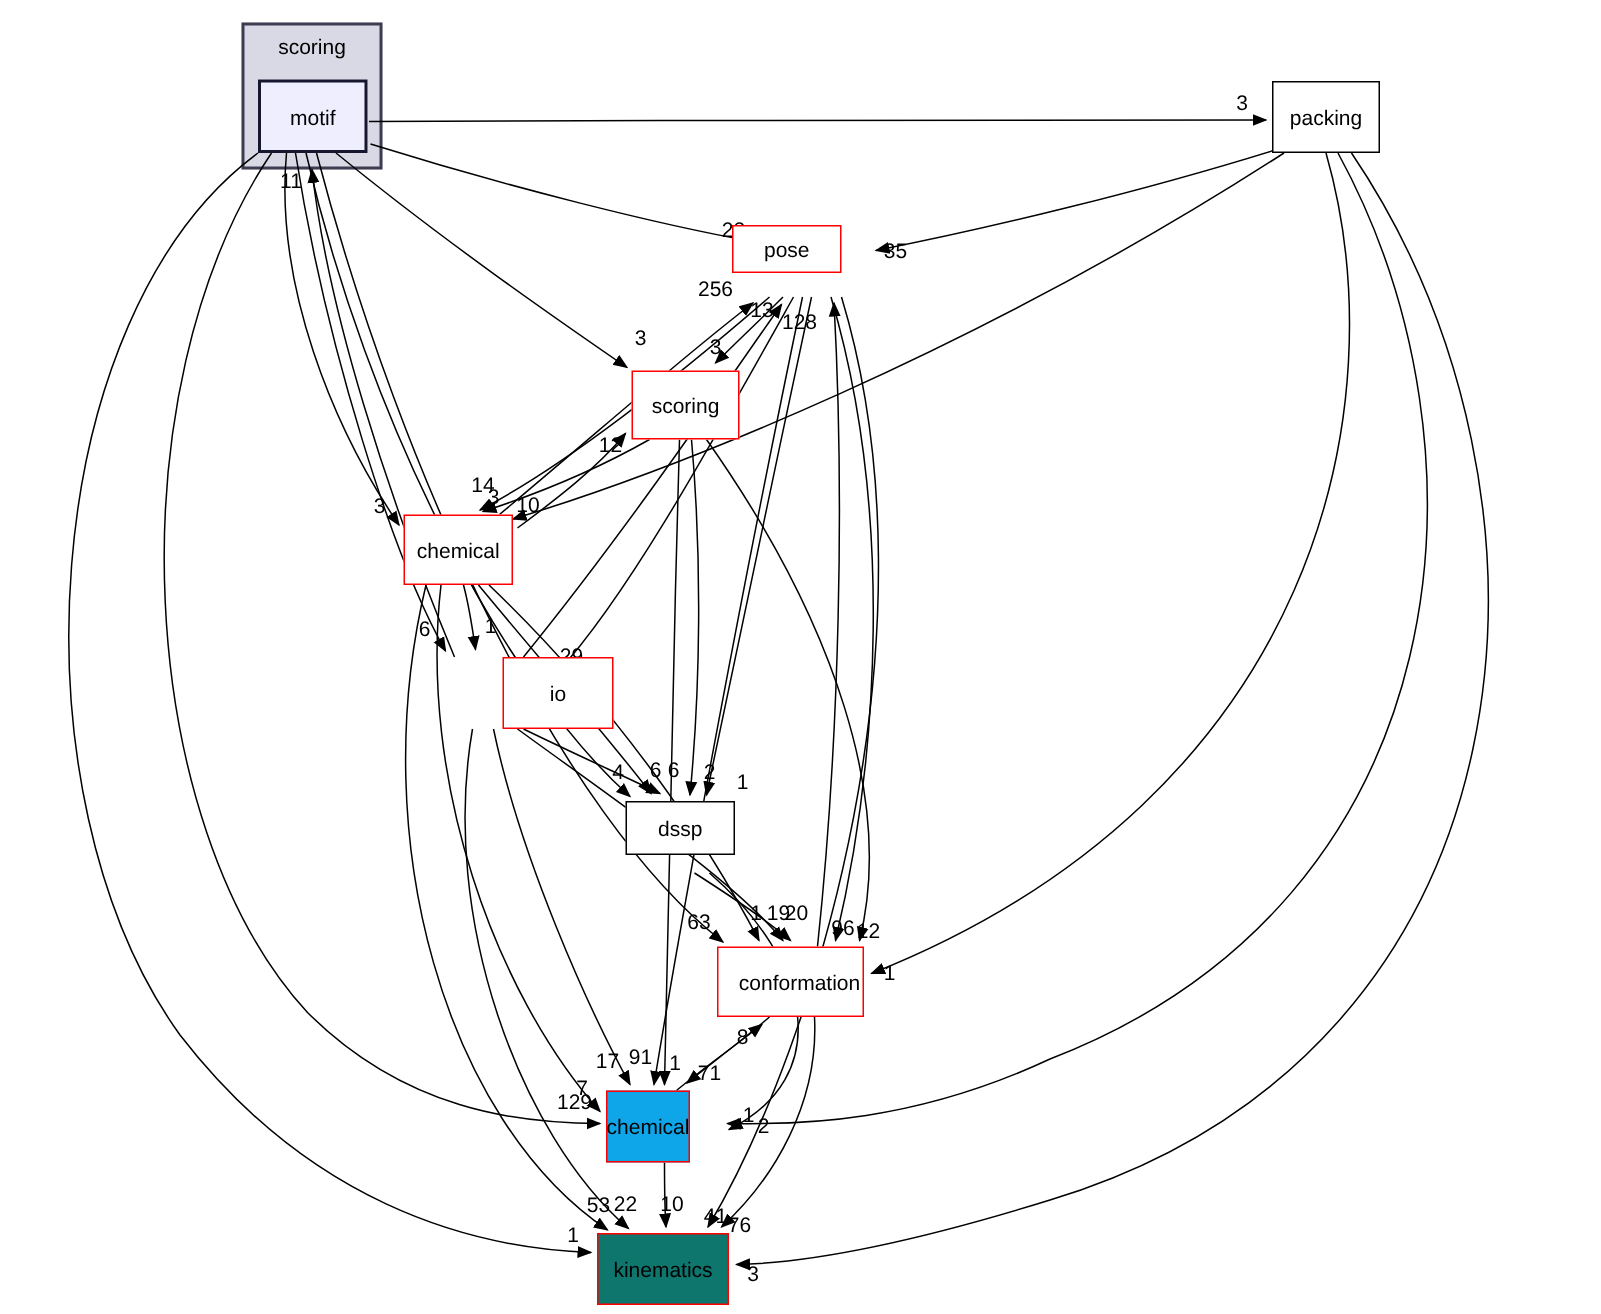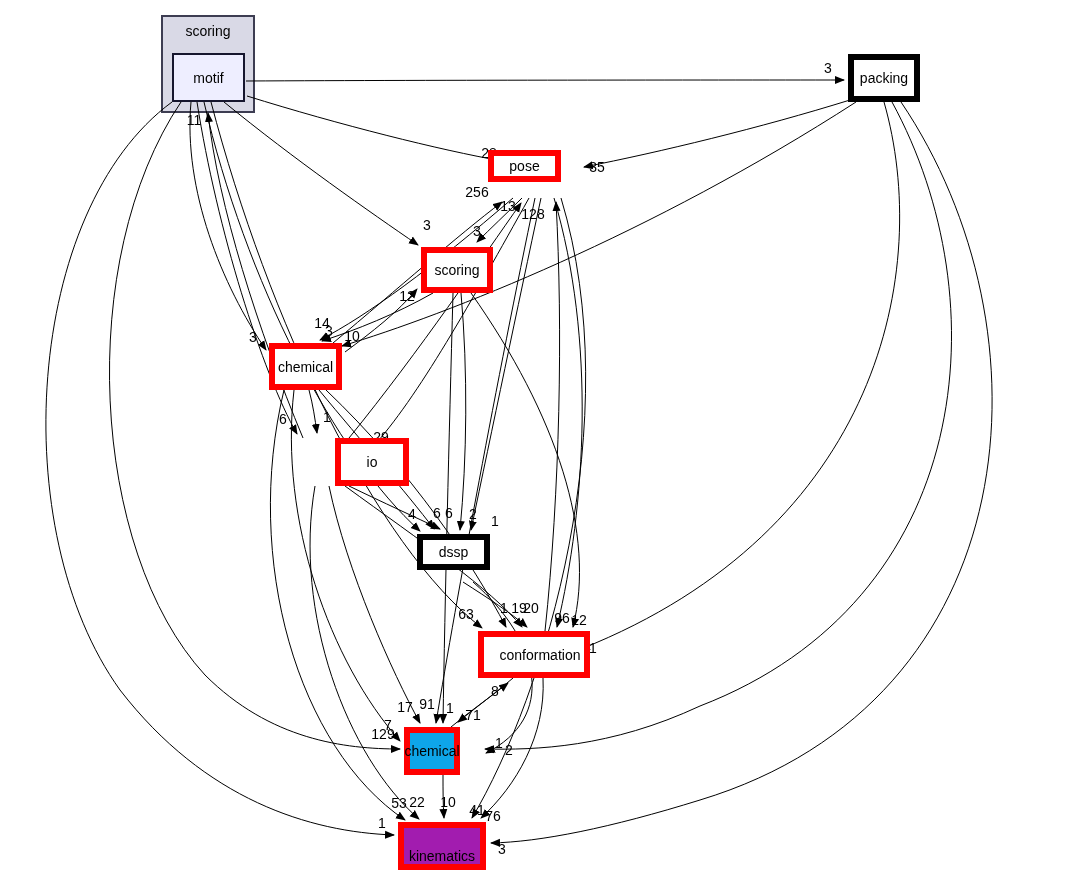--- a/index.html
+++ b/index.html
@@ -18,21 +18,21 @@
   }
   #cluster{
     position:absolute;border:2px solid #3d3d52;
     box-sizing:border-box;text-align:center;
   }
   #cluster-label{
     display:block;margin-top:6px;font-size:14px;color:#000000;
   }
   .node{
     position:absolute;box-sizing:border-box;
-    border:6px solid #eab308;background:#ffffff;
+    border:1px solid #eab308;background:#ffffff;
     display:flex;align-items:center;justify-content:center;
     font-size:14px;color:#000000;cursor:pointer;
   }
   .node span{pointer-events:none;}
 </style>
 </head>
 <body>
 
 <div id="canvas">
 
@@ -153,24 +153,24 @@
       </div>
       <div class="node" style="left: 269px; top: 343px; width: 73px; height: 47px; background: rgb(255, 255, 255); border-color: rgb(255, 0, 0);">
         <span>chemical</span>
       </div>
       <div class="node" style="left: 292px; top: 438px; width: 74px; height: 48px; background: rgb(255, 255, 255); border-color: rgb(255, 0, 0); margin-left: 43px;">
         <span>io</span>
       </div>
       <div class="node" style="left: 417px; top: 534px; width: 73px; height: 36px; background: rgb(255, 255, 255); border-color: rgb(0, 0, 0);">
         <span>dssp</span>
       </div>
-      <div class="node" style="left: 478px; top: 631px; width: 112px; height: 47px; background: rgb(255, 255, 255); border-color: rgb(255, 0, 0); padding-left: 12px;">
+      <div class="node" style="left: 478px; top: 631px; width: 98px; height: 47px; background: rgb(255, 255, 255); border-color: rgb(255, 0, 0); padding-left: 12px;">
         <span>conformation</span>
       </div>
       <div class="node" style="left: 404px; top: 727px; width: 56px; height: 48px; background: #0ea5e9; border-color: rgb(255, 0, 0);">
         <span>chemical</span>
       </div>
-      <div class="node" style="left: 398px; top: 822px; width: 88px; height: 48px; background: #a21caf; border-color: rgb(255, 0, 0); align-items: flex-end;">
+      <div class="node" style="left: 398px; top: 822px; width: 88px; height: 48px; background: #0f766e; border-color: rgb(255, 0, 0);">
         <span>kinematics</span>
       </div>
     </div>
 
 </div>
 
 </body></html>

